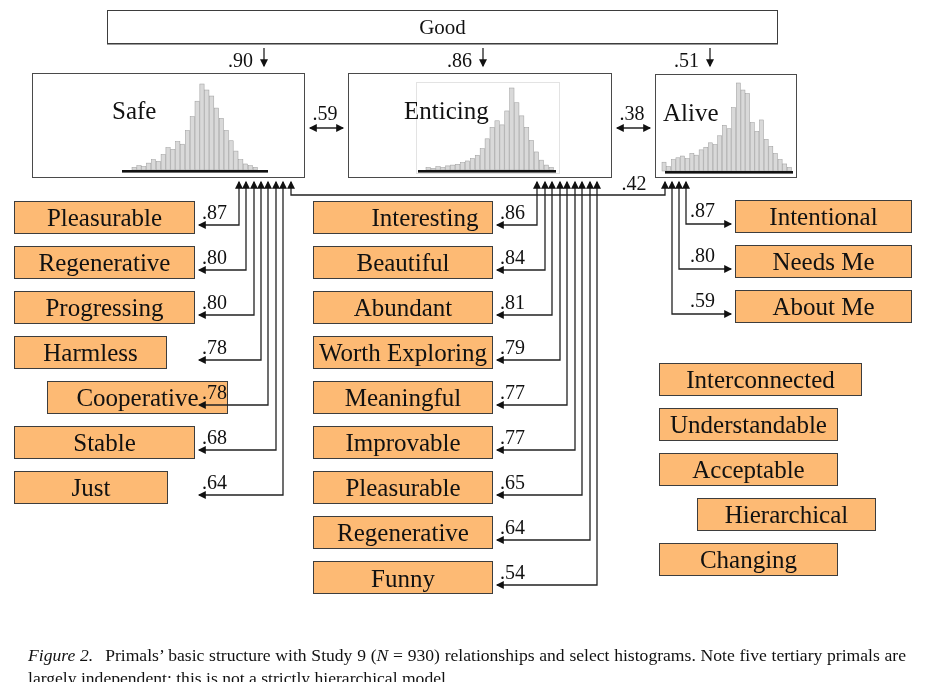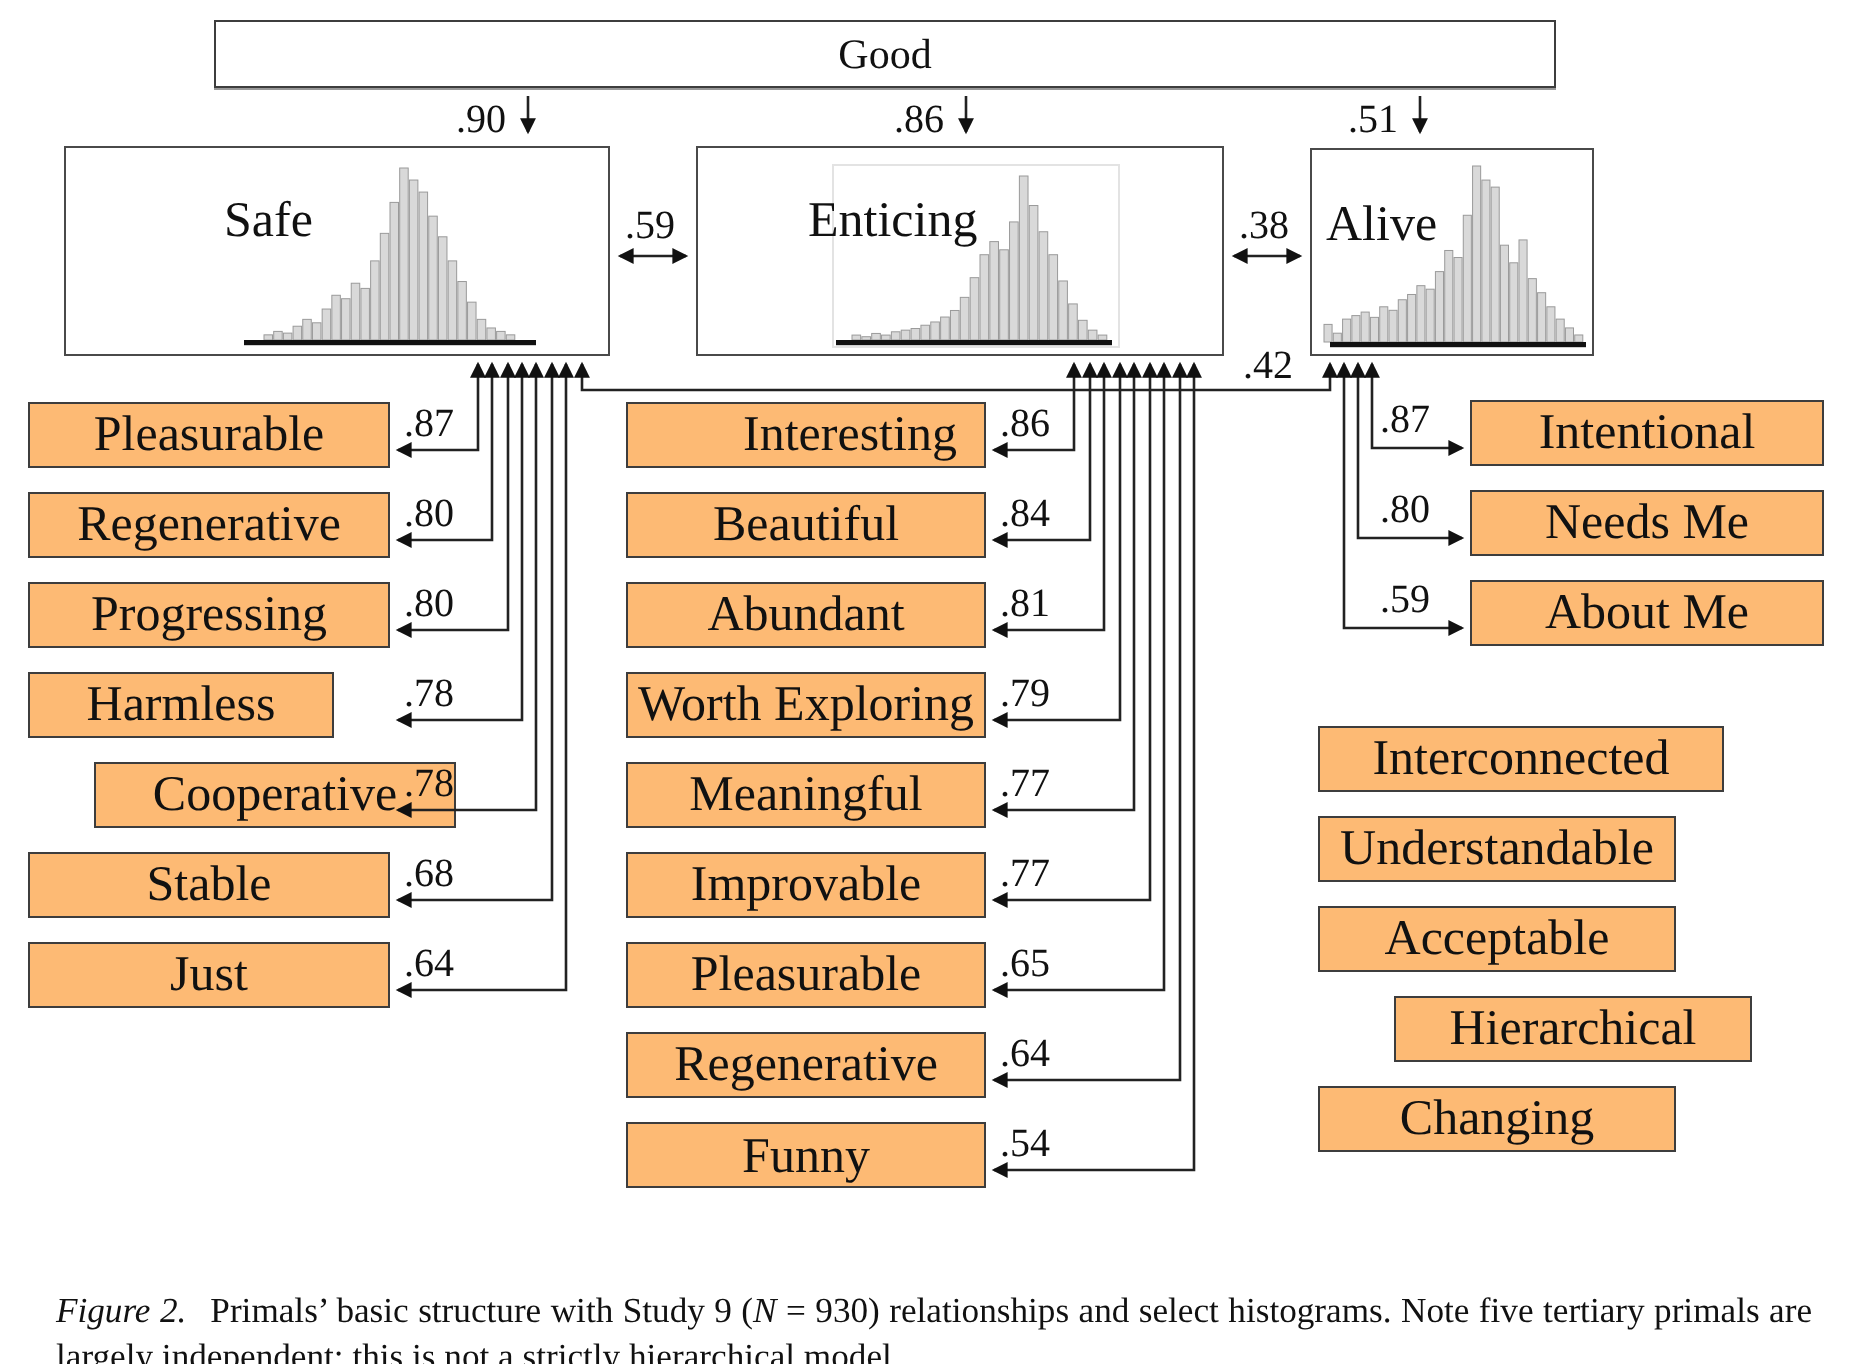--- a/index.html
+++ b/index.html
@@ -151,21 +151,21 @@
     </div>
   <div class="ibox" style="left:14px;top:336px;width:153px;">
       <span>Harmless</span>
     </div>
   <div class="ibox" style="left:14px;top:381px;width:181px;margin-left:33px;">
       <span>Cooperative</span>
     </div>
   <div class="ibox" style="left:14px;top:426px;width:181px;">
       <span>Stable</span>
     </div>
-  <div class="ibox" style="left:14px;top:471px;width:181px;">
+  <div class="ibox" style="left:14px;top:471px;width:154px;">
       <span>Just</span>
     </div>
 
   <div class="val" style="left:202px;top:202px;">.87</div>
   <div class="val" style="left:202px;top:247px;">.80</div>
   <div class="val" style="left:202px;top:292px;">.80</div>
   <div class="val" style="left:202px;top:337px;">.78</div>
   <div class="val" style="left:202px;top:382px;">.78</div>
   <div class="val" style="left:202px;top:427px;">.68</div>
   <div class="val" style="left:202px;top:472px;">.64</div>

